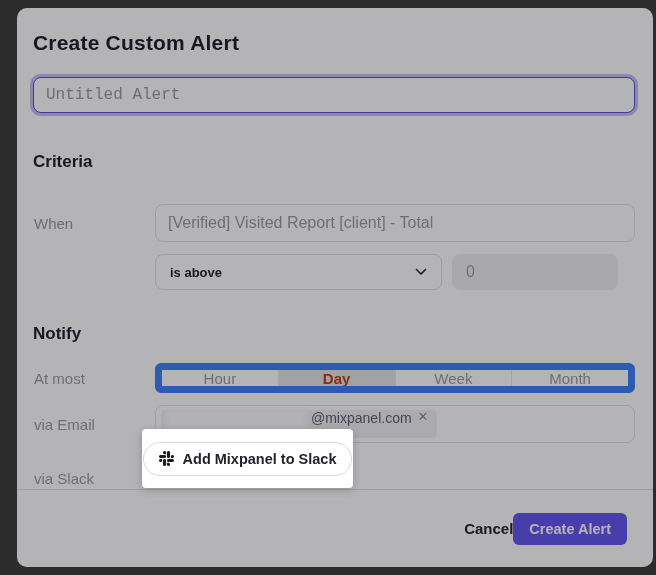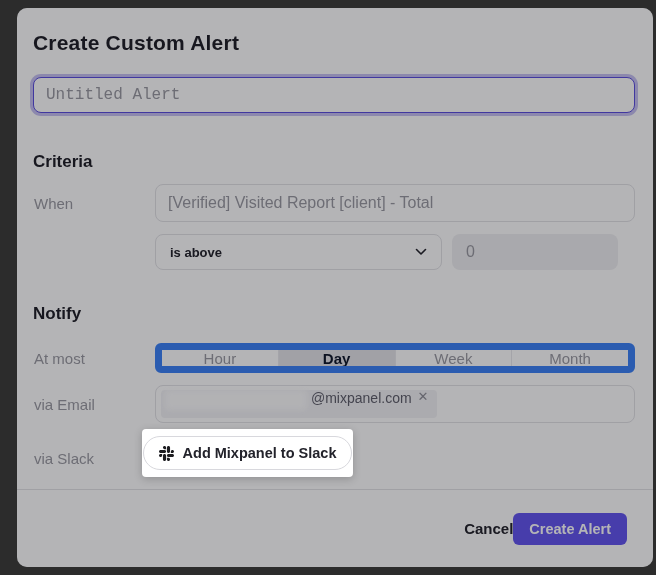--- a/index.html
+++ b/index.html
@@ -31,21 +31,21 @@
   .section-heading {
     font-size:17px; font-weight:700; color:#1f1f27; line-height:20px;
   }
   .heading-criteria { margin-top:39px; }
   .heading-notify   { margin-top:34px; }
   .row { display:flex; align-items:center; }
   .row-label {
     width:122px; flex:0 0 122px; font-size:15px; color:#9a9aa2;
     padding-left:1px; align-self:center;
   }
-  .row-when    { margin-top:12px; }
+  .row-when    { margin-top:32px; }
   .row-op      { margin-top:12px; }
   .row-atmost  { margin-top:19px; }
   .row-email   { margin-top:12px; }
   .row-slack   { margin-top:12px; height:46px; align-items:center; }
   .event-input {
     flex:1; height:38px; border:1px solid #e2e2e6; border-radius:8px;
     padding:0 12px; font-size:16px; color:#9a9aa2; background:#ffffff;
     font-family:inherit; outline:none; min-width:0;
   }
   .op-select {
@@ -63,21 +63,21 @@
   .segmented {
     flex:1; height:30px; border:7px solid #3b82f6; border-radius:6px;
     display:flex; overflow:hidden; background:#ffffff;
   }
   .segment {
     flex:1; display:flex; align-items:center; justify-content:center;
     font-size:15px; color:#9a9aa2; cursor:pointer; background:#ffffff;
     border-left:1px solid #e9e9ec;
   }
   .segment:first-child { border-left:none; }
-  .segment.selected { background:#e4e4e8; color:#0f172a; font-weight:700; }
+  .segment.selected { background:#e4e4e8; color:#c2410c; font-weight:700; }
   .email-field {
     flex:1; height:38px; border:1px solid #e2e2e6; border-radius:8px;
     display:flex; align-items:center; padding:0 5px; background:#ffffff;
     min-width:0;
   }
   .email-chip {
     display:inline-flex; align-items:flex-start; height:28px;
     background:#f2f2f5; border-radius:4px; padding:0 9px 0 4px;
   }
   .email-user-redacted {
@@ -102,21 +102,21 @@
   .submit-button {
     height:32px; padding:0 16px; border:none; border-radius:6px;
     background:#6355f0; color:#ffffff; font-size:14.5px; font-weight:700;
     cursor:pointer; font-family:inherit;
   }
   .dim-overlay {
     position:absolute; inset:0; border-radius:10px;
     background:rgba(8,8,12,.30); z-index:20; pointer-events:none;
   }
   .spotlight {
-    position:absolute; left:125px; top:421px; width:211px; height:48px;
+    position:absolute; left:125px; top:421px; width:211px; height:59px;
     background:#ffffff; border-radius:4px; z-index:30;
     display:flex; align-items:center; justify-content:center;
     box-shadow:0 2px 8px rgba(0,0,0,.20);
   }
   .slack-button {
     height:34px; border:1px solid #d8d8dd; border-radius:17px;
     background:#ffffff; display:flex; align-items:center; gap:9px;
     padding:0 15px; cursor:pointer; font-family:inherit;
   }
   .slack-button-label { font-size:14.5px; font-weight:700; color:#23232b; white-space:nowrap; }

